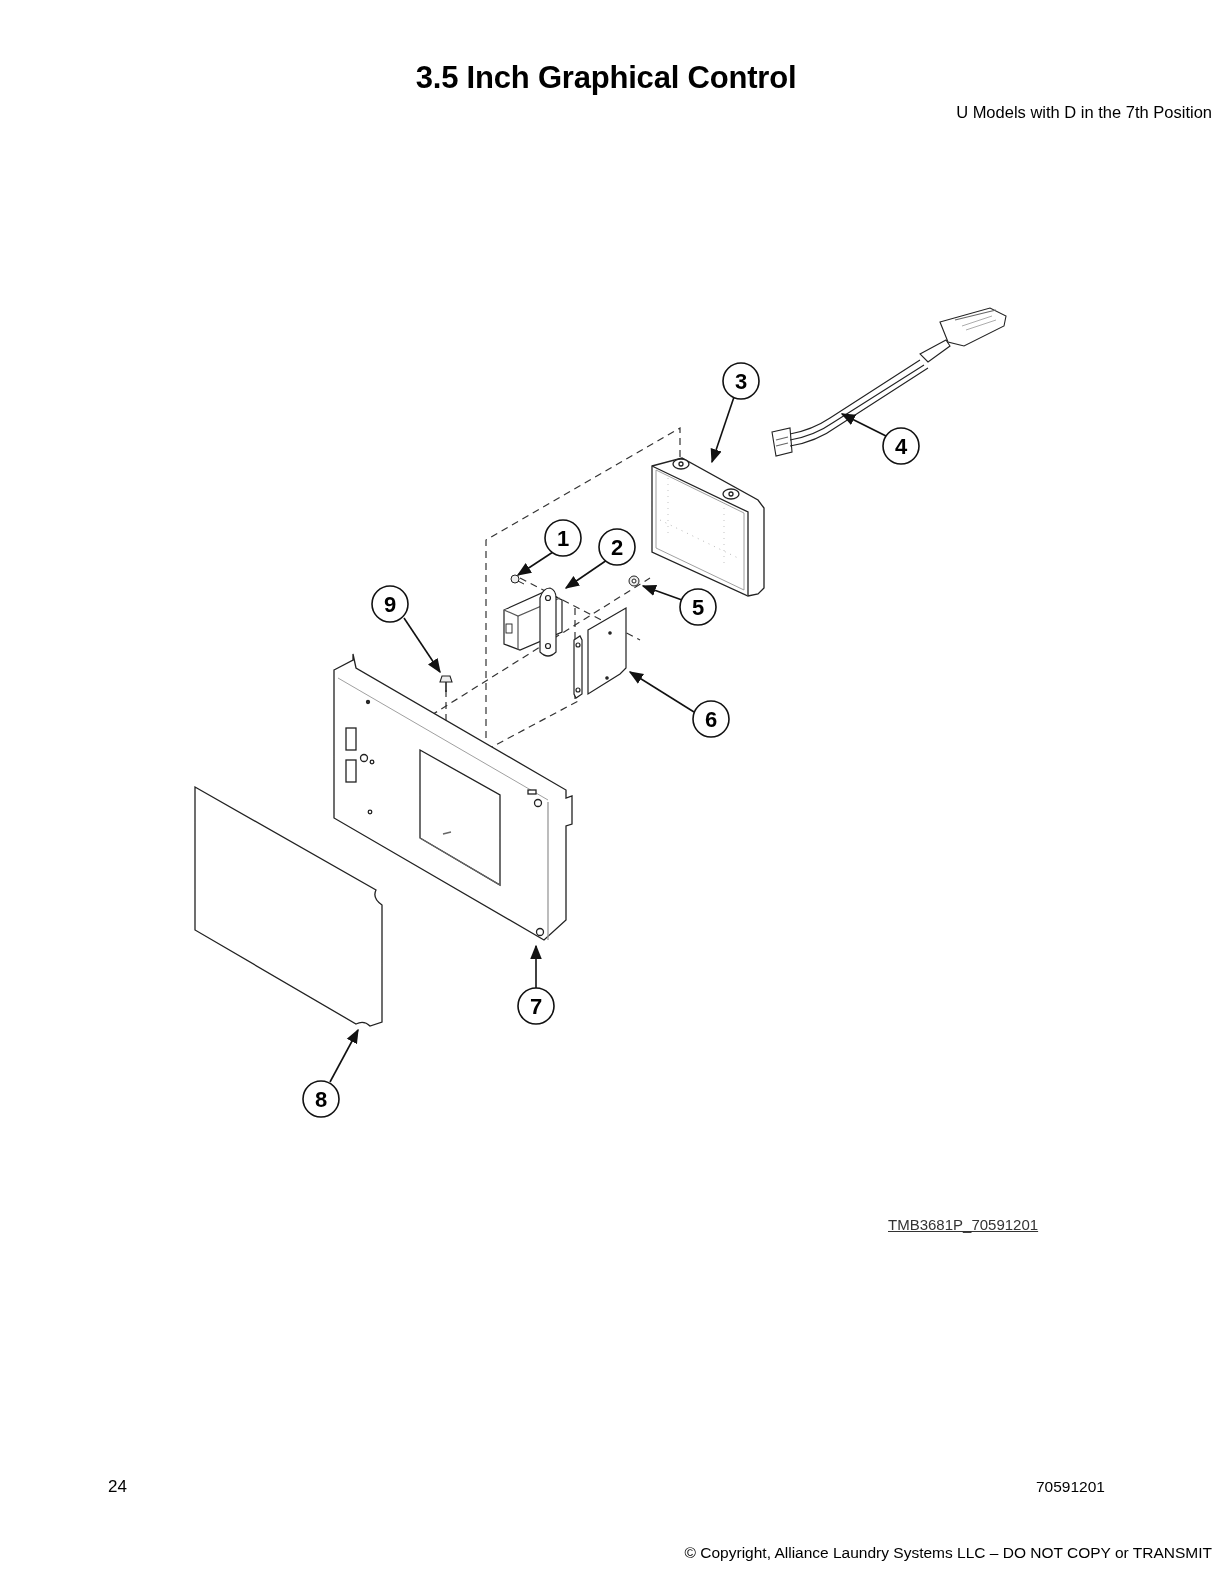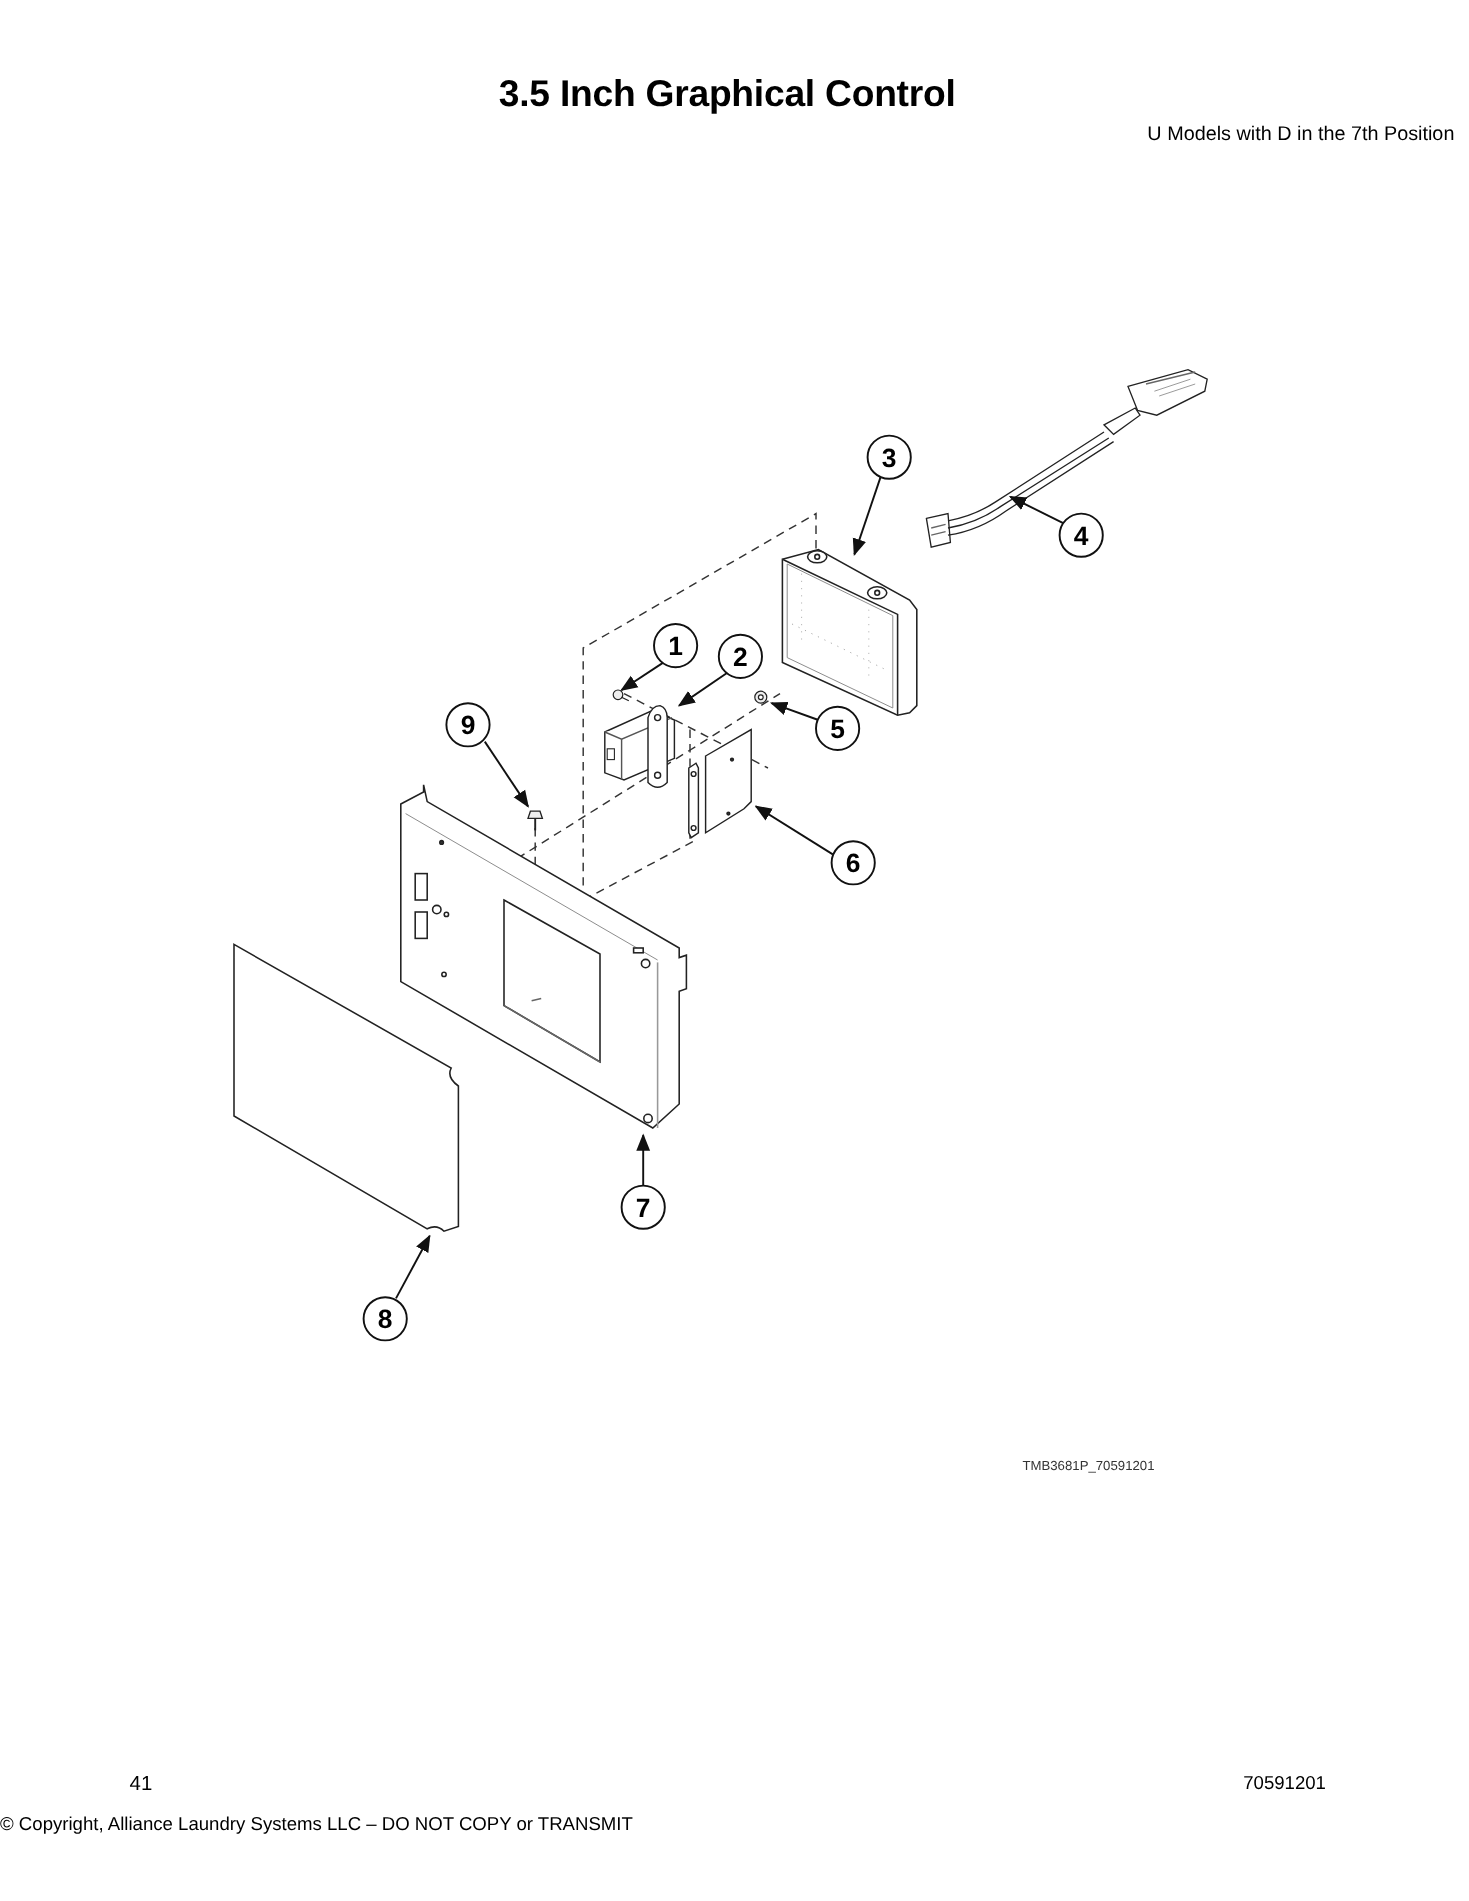--- a/index.html
+++ b/index.html
@@ -1,21 +1,21 @@
 <!DOCTYPE html>
 <html><head>
   <meta charset="utf-8">
   <style>
     html, body { margin: 0; padding: 0; background: #ffffff; }
     body { width: 1224px; height: 1584px; position: relative; overflow: hidden; font-family: "Liberation Sans", sans-serif; color: #000; }
     .title { position: absolute; top: 60px; left: 0; width: 1212px; text-align: center; font-size: 31px; font-weight: bold; letter-spacing: -0.2px; }
     .subtitle { position: absolute; top: 103px; left: 0; width: 1212px; text-align: right; font-size: 16.5px; }
-    .fig-code { position: absolute; top: 1216px; left: 852px; font-size: 11px; color: #333; }
+    .fig-code { position: absolute; top: 1216px; left: 888px; font-size: 15px; color: #333; text-decoration: underline; }
     .page-num { position: absolute; top: 1477px; left: 108px; font-size: 17px; }
-    .copyright { position: absolute; top: 1512px; left: 0; width: 1212px; text-align: left; font-size: 15.5px; }
+    .copyright { position: absolute; top: 1544px; left: 0; width: 1212px; text-align: right; font-size: 15.5px; }
     .doc-num { position: absolute; top: 1478px; left: 1036px; font-size: 15.5px; text-align: right; }
     svg.diagram { position: absolute; left: 0; top: 0; }
     .callout-num { font-family: "Liberation Sans", sans-serif; font-weight: bold; font-size: 22px; }
   </style>
 </head>
 <body>
 
 <div class="title">3.5 Inch Graphical Control</div>
 <div class="subtitle">U Models with D in the 7th Position</div>
 
@@ -161,15 +161,15 @@
     <text class="callout-num" x="321" y="1107" text-anchor="middle">8</text>
   </g>
   <g>
     <circle cx="390" cy="604" r="18" fill="#fff" stroke="#111" stroke-width="1.6"></circle>
     <text class="callout-num" x="390" y="612" text-anchor="middle">9</text>
   </g>
 </svg>
 
 <div class="fig-code">TMB3681P_70591201</div>
 
-<div class="page-num">41</div>
+<div class="page-num">24</div>
 <div class="copyright">© Copyright, Alliance Laundry Systems LLC – DO NOT COPY or TRANSMIT</div>
 <div class="doc-num">70591201</div>
 
 </body></html>

